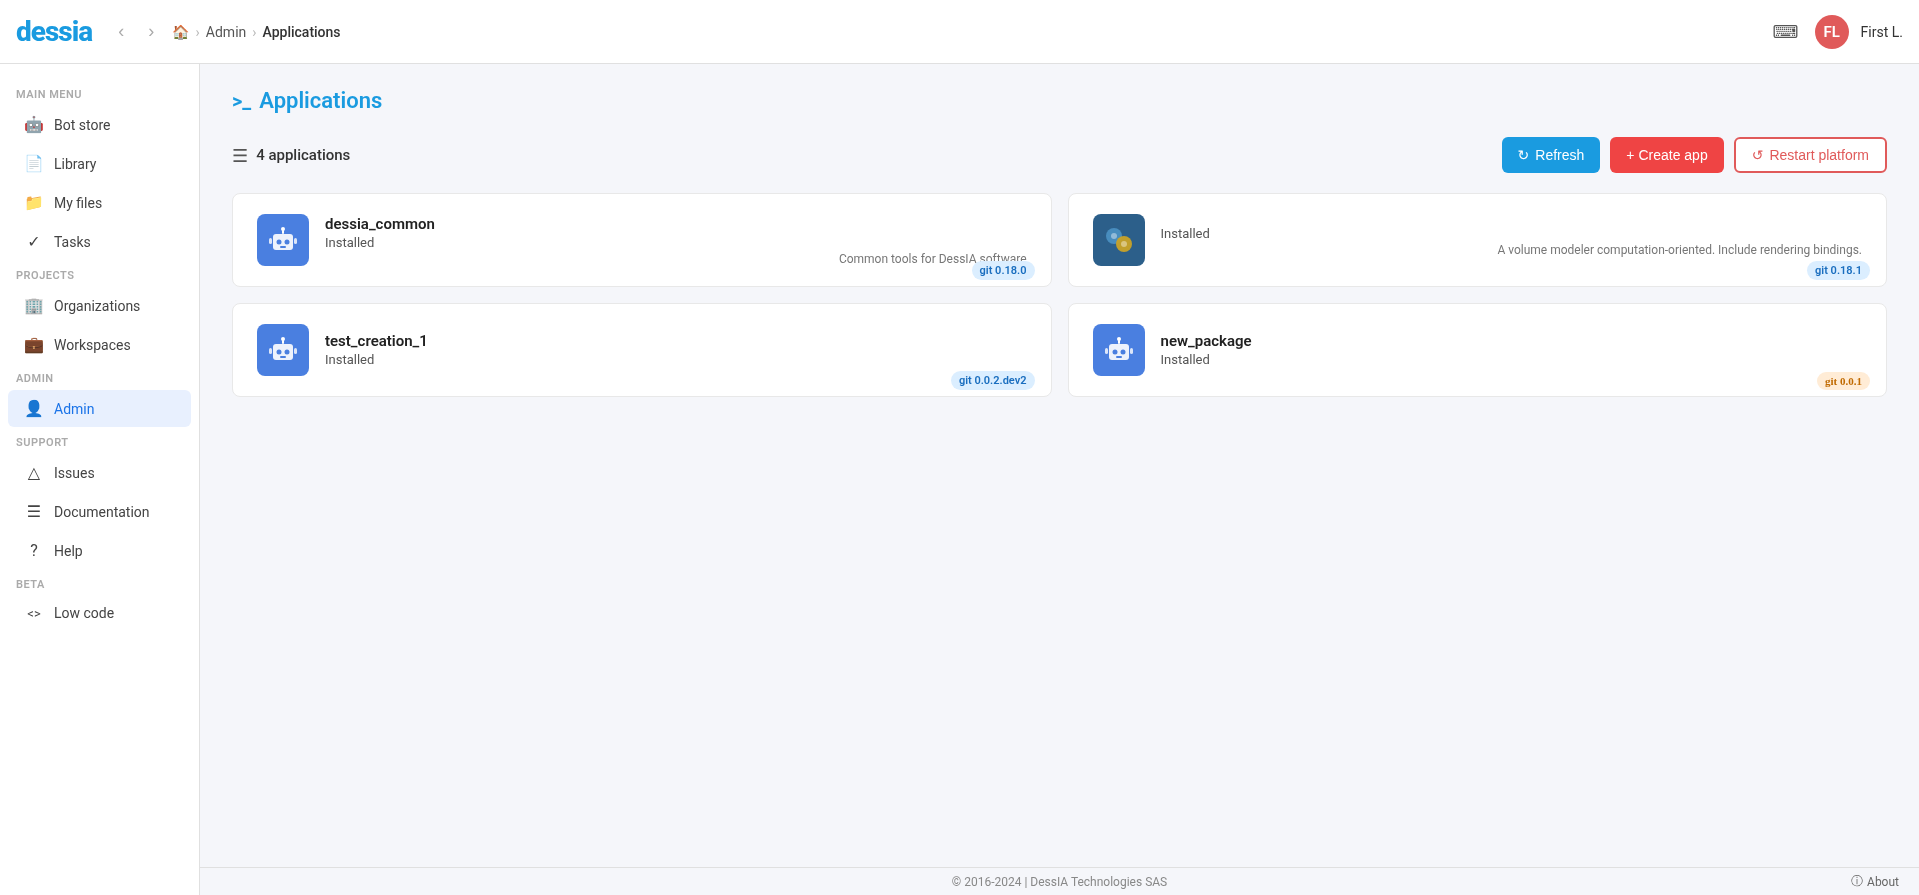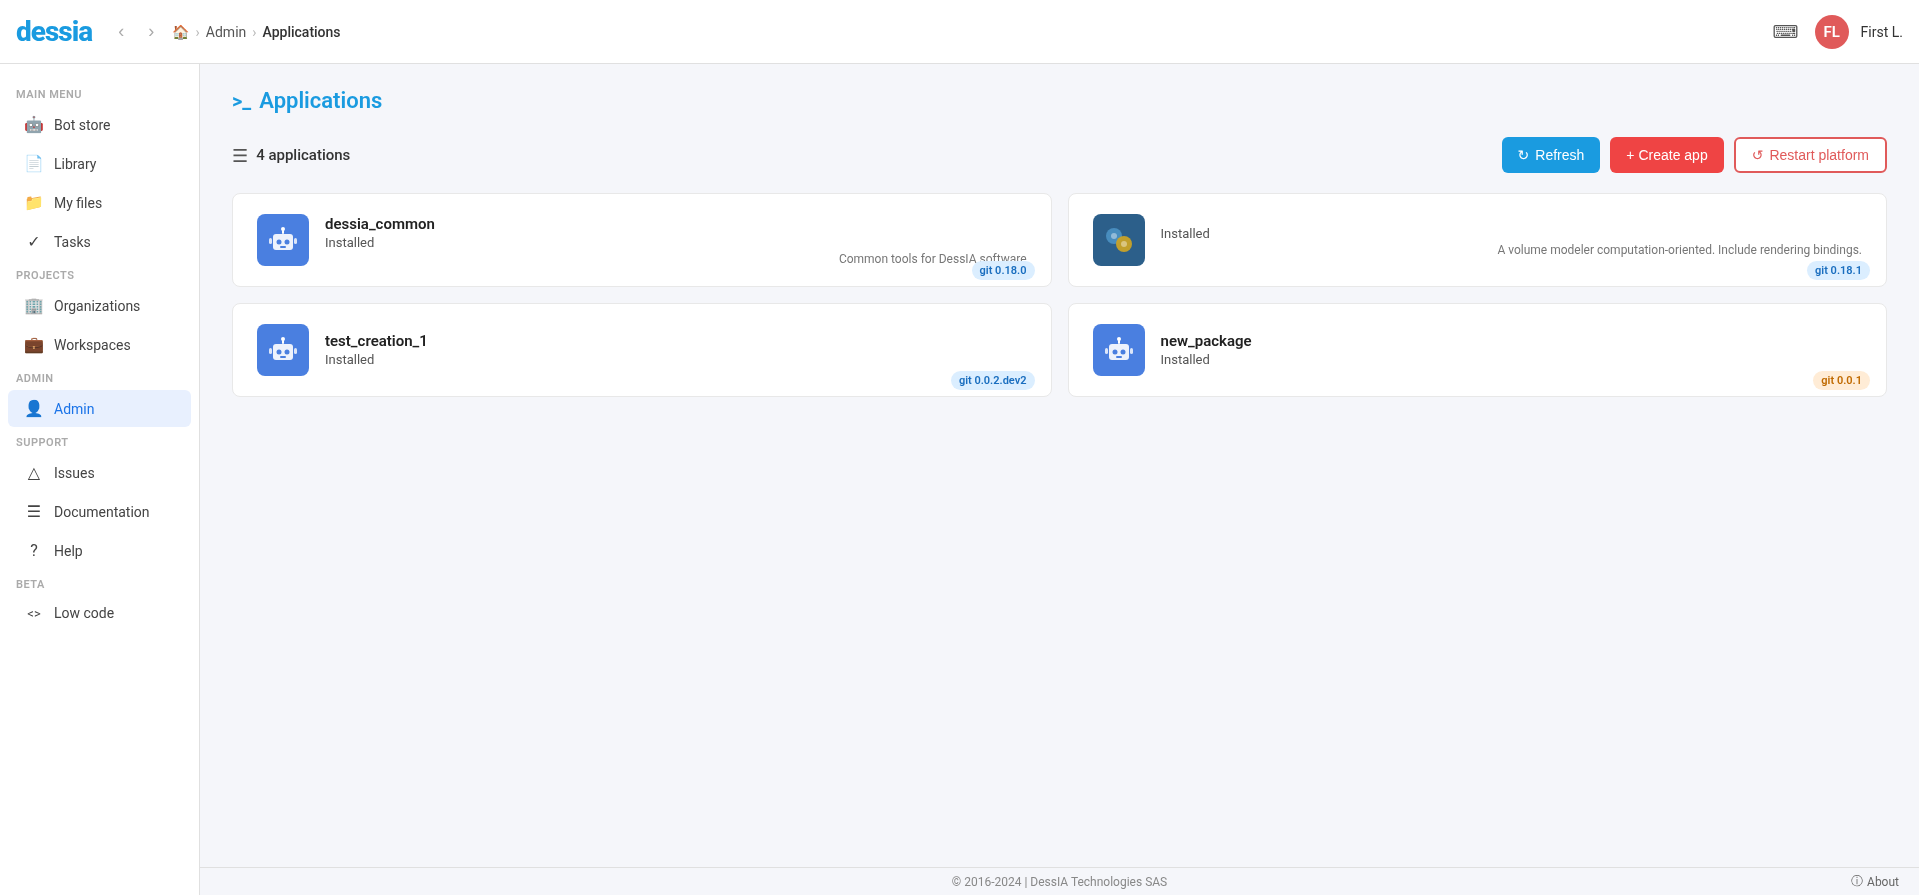--- a/index.html
+++ b/index.html
@@ -152,21 +152,21 @@
     .app-info { flex: 1; }
     .app-name { font-size: 15px; font-weight: 600; color: #222; }
     .app-status { font-size: 13px; color: #555; margin: 2px 0; }
     .app-desc { font-size: 12px; color: #777; text-align: right; }
     .app-badge {
       position: absolute; bottom: 6px; right: 16px;
       font-size: 11px; padding: 3px 8px; border-radius: 12px;
       font-weight: 600;
     }
     .badge-blue { background: #dbeeff; color: #1a6ebf; }
-    .badge-orange { background: #ffecd6; color: #c06a00; }
+    .badge-orange { background: #ffecd6; color: #c06a00; font-family: Liberation Serif, serif; }
 
     
     .footer {
       background: #f5f6fa;
       border-top: 1px solid #e0e0e0;
       height: 28px;
       display: flex;
       align-items: center;
       justify-content: center;
       font-size: 12px;

